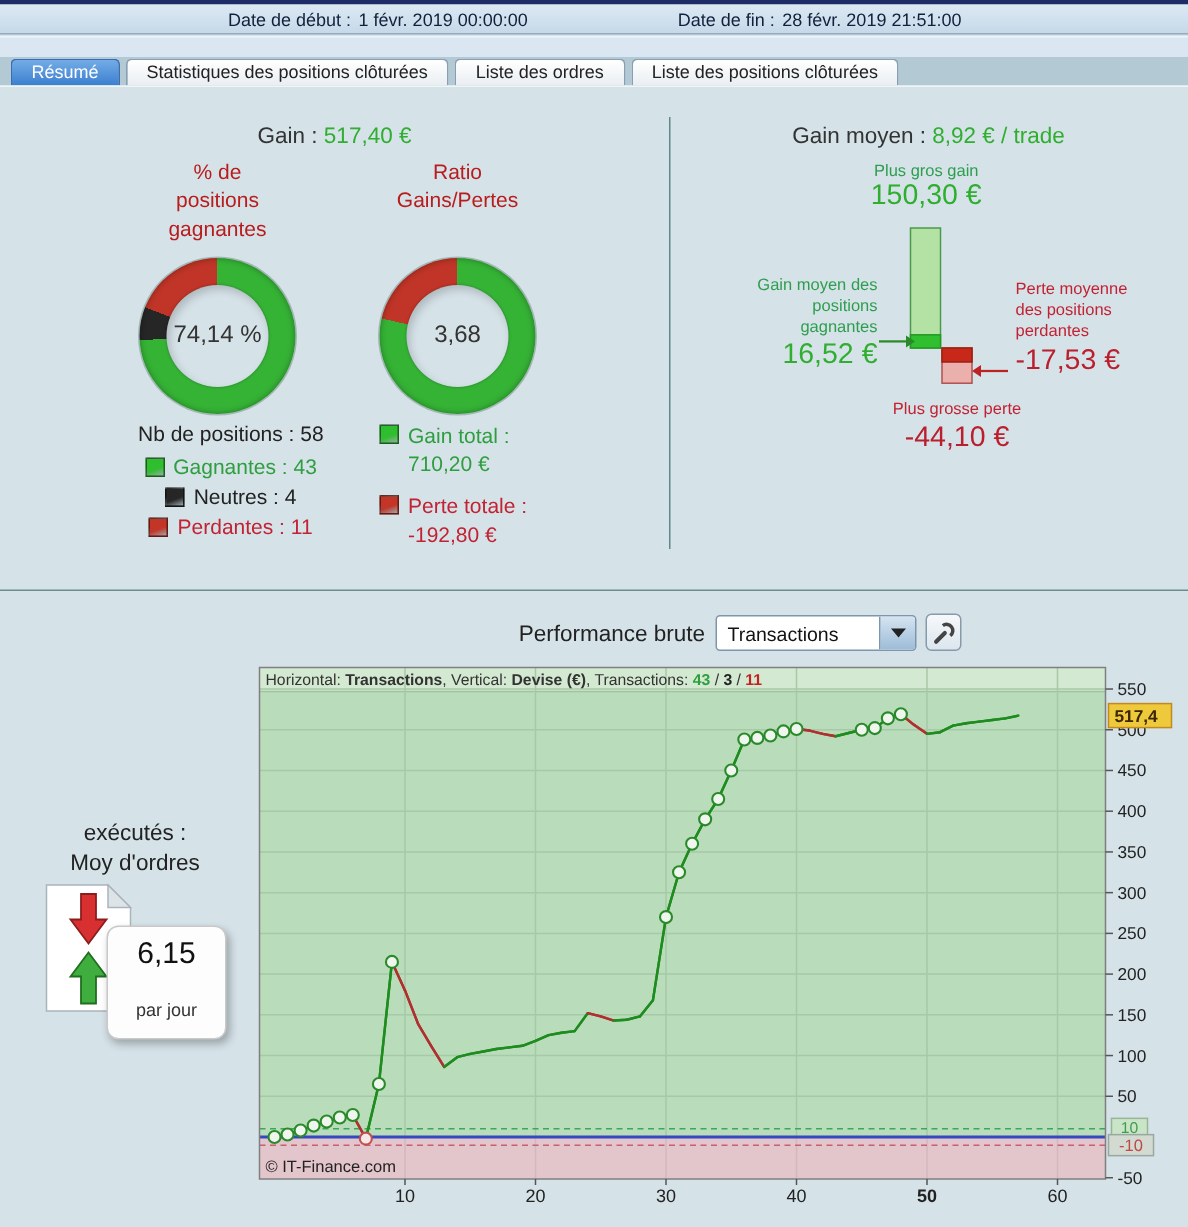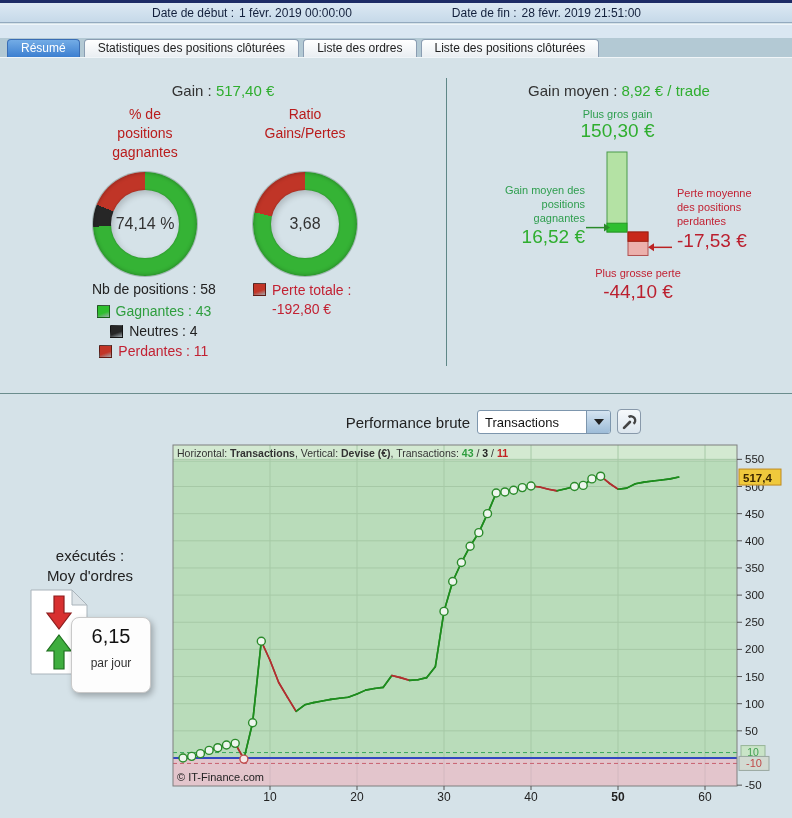--- a/index.html
+++ b/index.html
@@ -82,21 +82,21 @@
             border-top:6px solid #222;}
   .wrench-btn{left:617px;top:409px;width:24px;height:25px;border:1px solid #8899aa;border-radius:4px;
               background:linear-gradient(#f6f9fb,#dce6ee);display:grid;place-items:center;}
 
   
   .moy-label{left:15px;top:546px;width:150px;text-align:center;font-size:15px;line-height:20px;color:#222;}
   .page-icon{left:30px;top:589px;}
   .info-box{left:71px;top:617px;width:80px;height:76px;background:#fdfdfd;border:1px solid #c9c9c9;
             border-radius:8px;box-shadow:2px 3px 6px rgba(0,0,0,.28);text-align:center;}
   .info-val{font-size:20px;color:#111;margin-top:7px;}
-  .info-unit{font-size:12px;color:#333;margin-top:8px;}
+  .info-unit{font-size:12px;color:#333;margin-top:18px;}
 
   #perf-chart{left:0;top:440px;}
   svg{font-family:"Liberation Sans",sans-serif;}
 </style>
 </head>
 <body>
 
 <div id="app">
 
   <div class="abs top-strip"></div>
@@ -155,20 +155,27 @@
       <span class="sq" style="background: linear-gradient(160deg, rgb(38, 38, 38) 60%, rgba(0, 0, 0, 0.25));"></span>
       <span class="t-dark">Neutres : 4</span>
     </div>
     <div class="leg-row">
       <span class="sq" style="background: linear-gradient(160deg, rgb(194, 53, 39) 60%, rgba(0, 0, 0, 0.25));"></span>
       <span class="t-red">Perdantes : 11</span>
     </div>
   </div>
 
   <div class="abs legend2">
+    <div class="leg2-row">
+      <span class="sq" style="background: linear-gradient(160deg, rgb(46, 190, 46) 60%, rgba(0, 0, 0, 0.25));"></span>
+      <span class="two-line t-green">
+        <div>Gain total :</div>
+        <div>710,20 €</div>
+      </span>
+    </div>
     <div class="leg2-row">
       <span class="sq" style="background: linear-gradient(160deg, rgb(194, 53, 39) 60%, rgba(0, 0, 0, 0.25));"></span>
       <span class="two-line t-red">
         <div>Perte totale :</div>
         <div>-192,80 €</div>
       </span>
     </div>
   </div>
 
   <div class="abs v-sep"></div>

